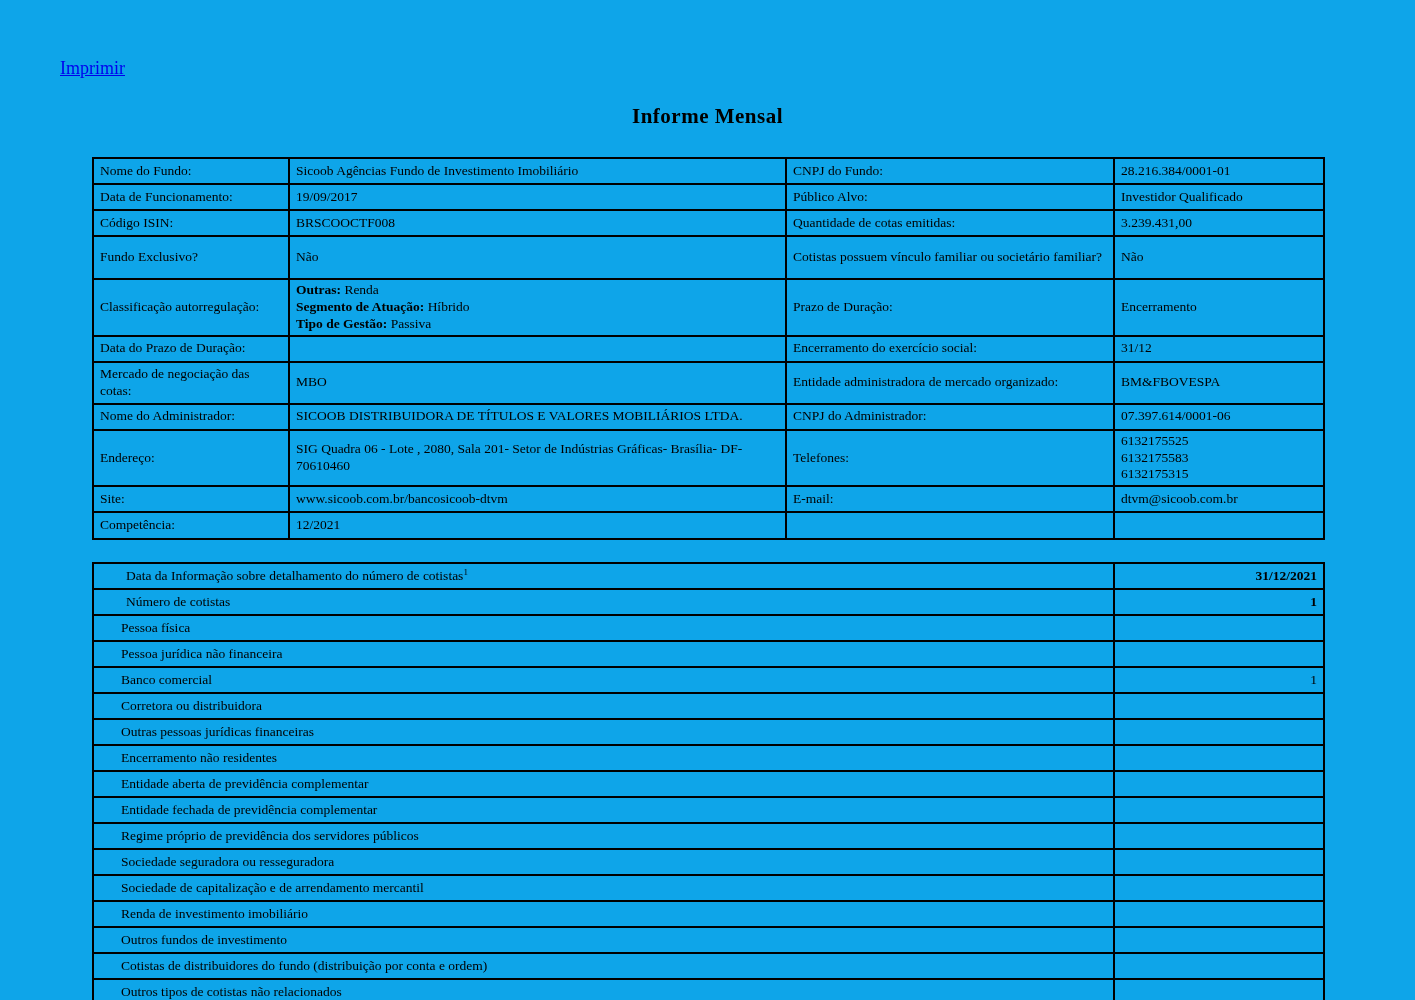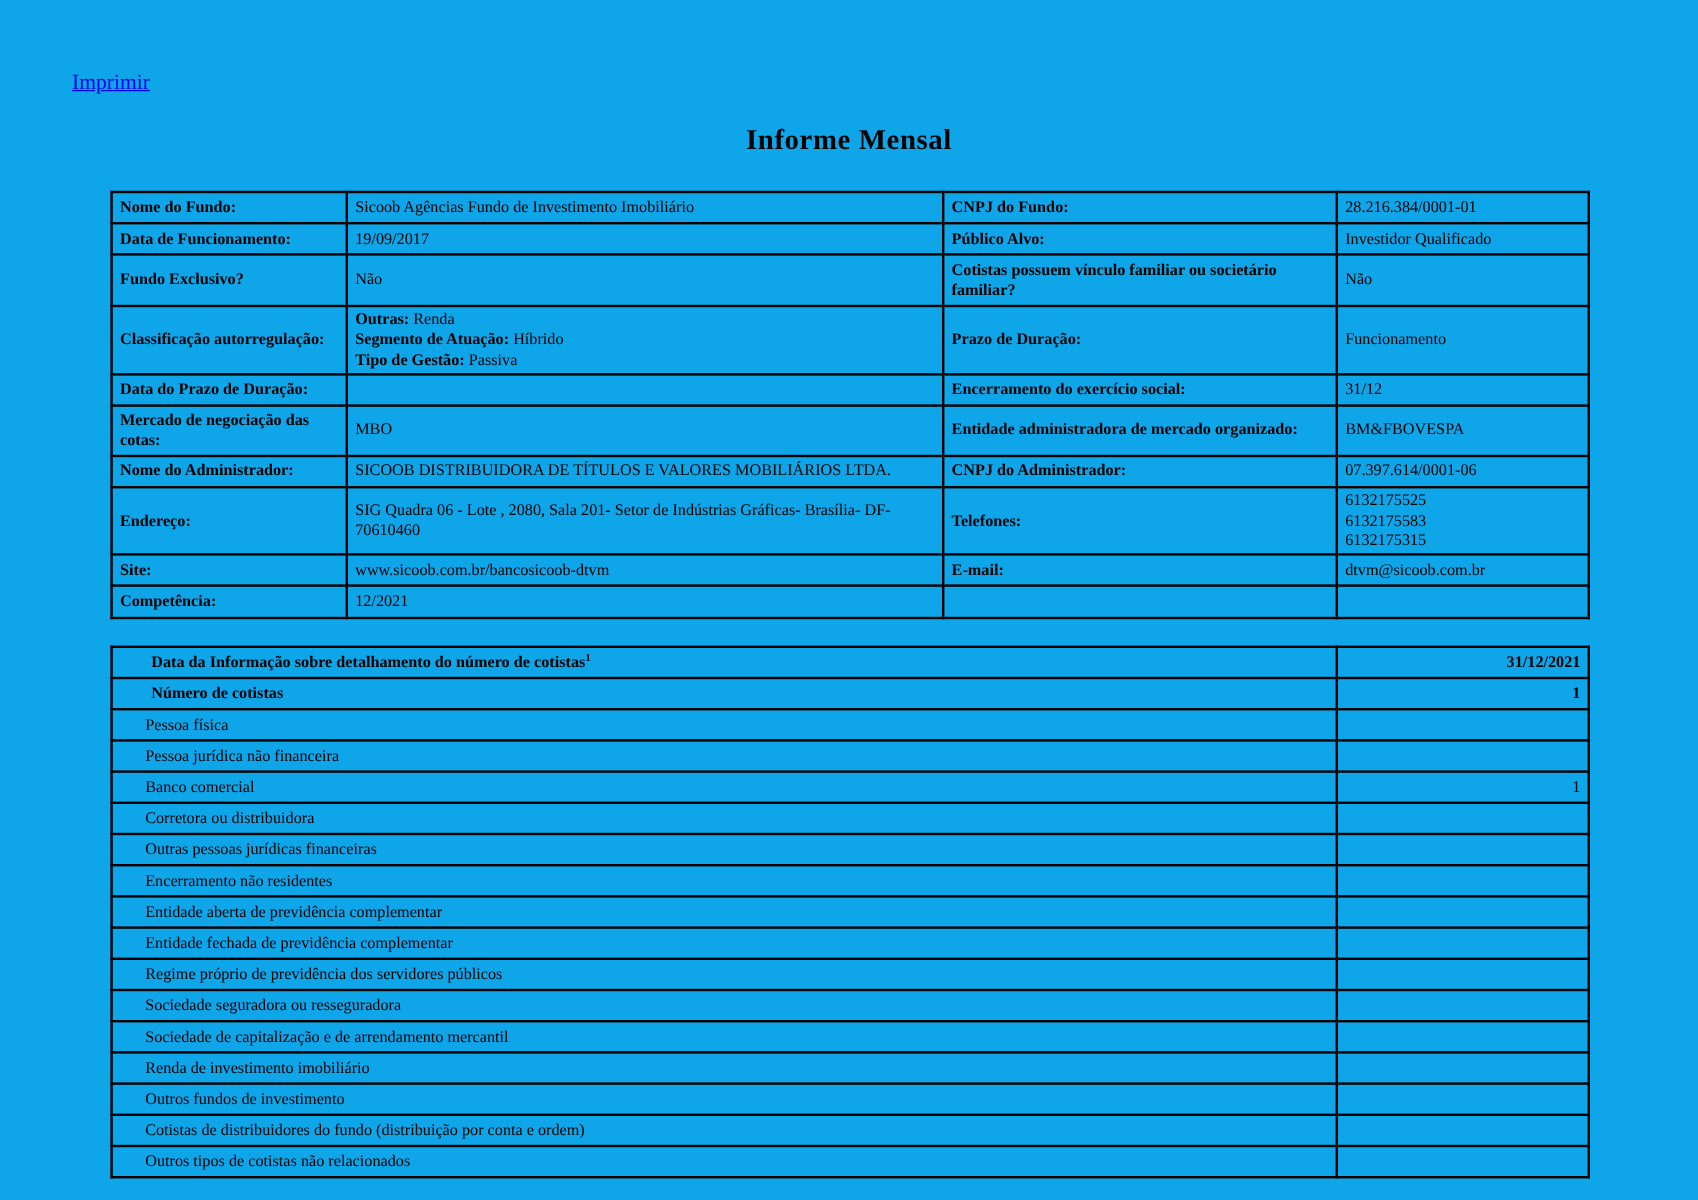--- a/index.html
+++ b/index.html
@@ -20,40 +20,40 @@
     display: inline-block;
     margin: 58px 0 0 60px;
     font-size: 18px;
     color: #0000EE;
     text-decoration: underline;
     cursor: pointer;
   }
   h1.title {
     margin: 25px 0 28px 0;
     text-align: center;
-    font-size: 24px;
+    font-size: 21px;
     font-weight: bold;
     letter-spacing: 0.5px;
   }
   table.doc {
     border-collapse: collapse;
     table-layout: fixed;
     margin-left: 92px;
     width: 1231px;
   }
   table.doc td {
     border: 2px solid #000000;
     padding: 2px 6px;
     font-size: 13.5px;
     line-height: 1.25;
     vertical-align: middle;
     overflow: hidden;
     word-wrap: break-word;
   }
-  td.lbl { font-weight: bold; }
+  td.lbl { font-weight: normal; }
   td.num {
     text-align: right;
     font-weight: bold;
   }
   td.num-plain { text-align: right; }
   .pre { white-space: pre-line; }
   .indent { padding-left: 27px !important; margin-left: 16px; }
   sup.fn {
     font-size: 9px;
     vertical-align: super;
@@ -93,35 +93,41 @@
         <td>Sicoob Agências Fundo de Investimento Imobiliário</td>
         <td class="lbl">CNPJ do Fundo:</td>
         <td>28.216.384/0001-01</td>
       </tr>
       <tr class="r24">
         <td class="lbl">Data de Funcionamento:</td>
         <td>19/09/2017</td>
         <td class="lbl">Público Alvo:</td>
         <td>Investidor Qualificado</td>
       </tr>
+      <tr class="r24">
+        <td class="lbl">Código ISIN:</td>
+        <td>BRSCOOCTF008</td>
+        <td class="lbl">Quantidade de cotas emitidas:</td>
+        <td>3.239.431,00</td>
+      </tr>
       <tr class="r41">
         <td class="lbl">Fundo Exclusivo?</td>
         <td>Não</td>
         <td class="lbl">Cotistas possuem vínculo familiar ou societário familiar?</td>
         <td>Não</td>
       </tr>
       <tr class="r52">
         <td class="lbl">Classificação autorregulação:</td>
         <td>
           <div><b>Outras:</b><span> Renda</span></div>
           <div><b>Segmento de Atuação:</b><span> Híbrido</span></div>
           <div><b>Tipo de Gestão:</b><span> Passiva</span></div>
         </td>
         <td class="lbl">Prazo de Duração:</td>
-        <td>Funcionamento</td>
+        <td>Encerramento</td>
       </tr>
       <tr class="r24">
         <td class="lbl">Data do Prazo de Duração:</td>
         <td></td>
         <td class="lbl">Encerramento do exercício social:</td>
         <td>31/12</td>
       </tr>
       <tr class="r40">
         <td class="lbl">Mercado de negociação das cotas:</td>
         <td>MBO</td>

